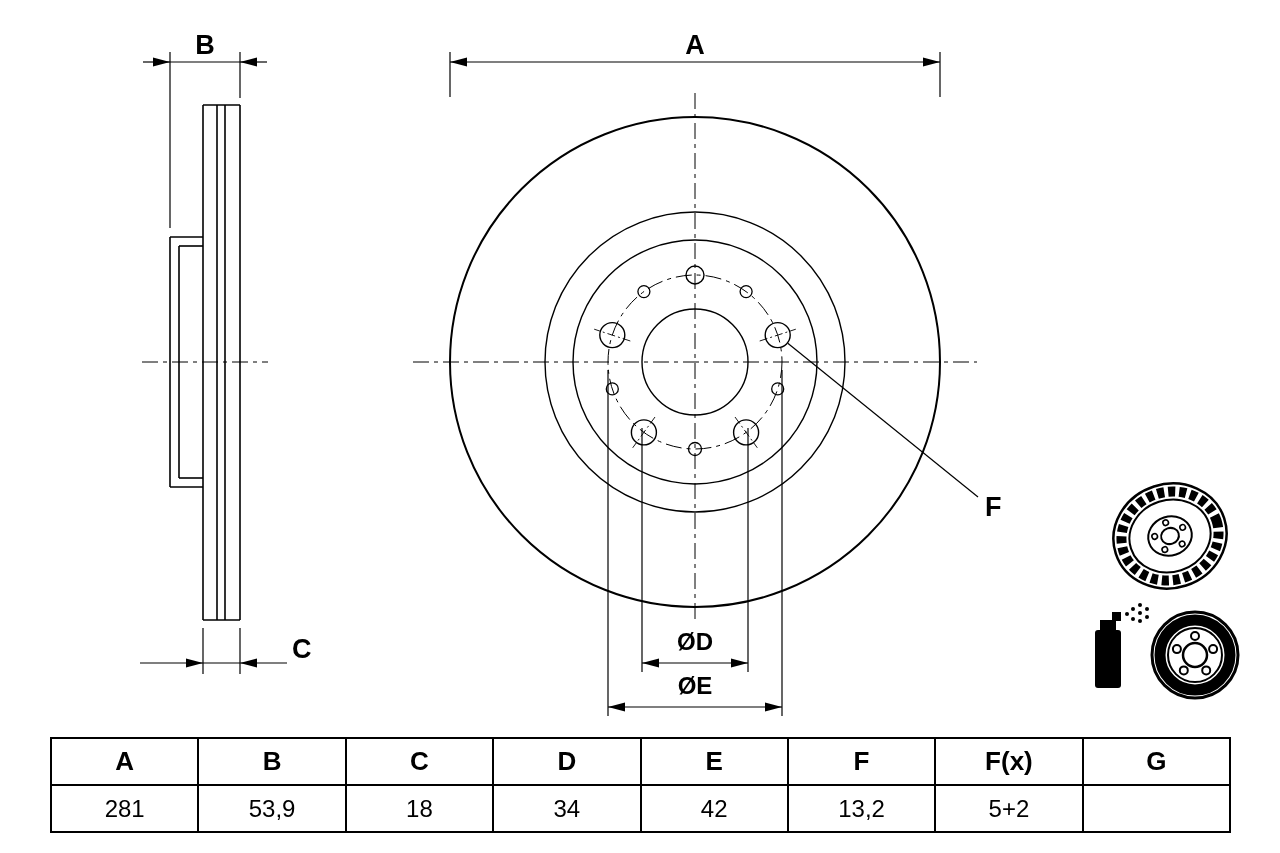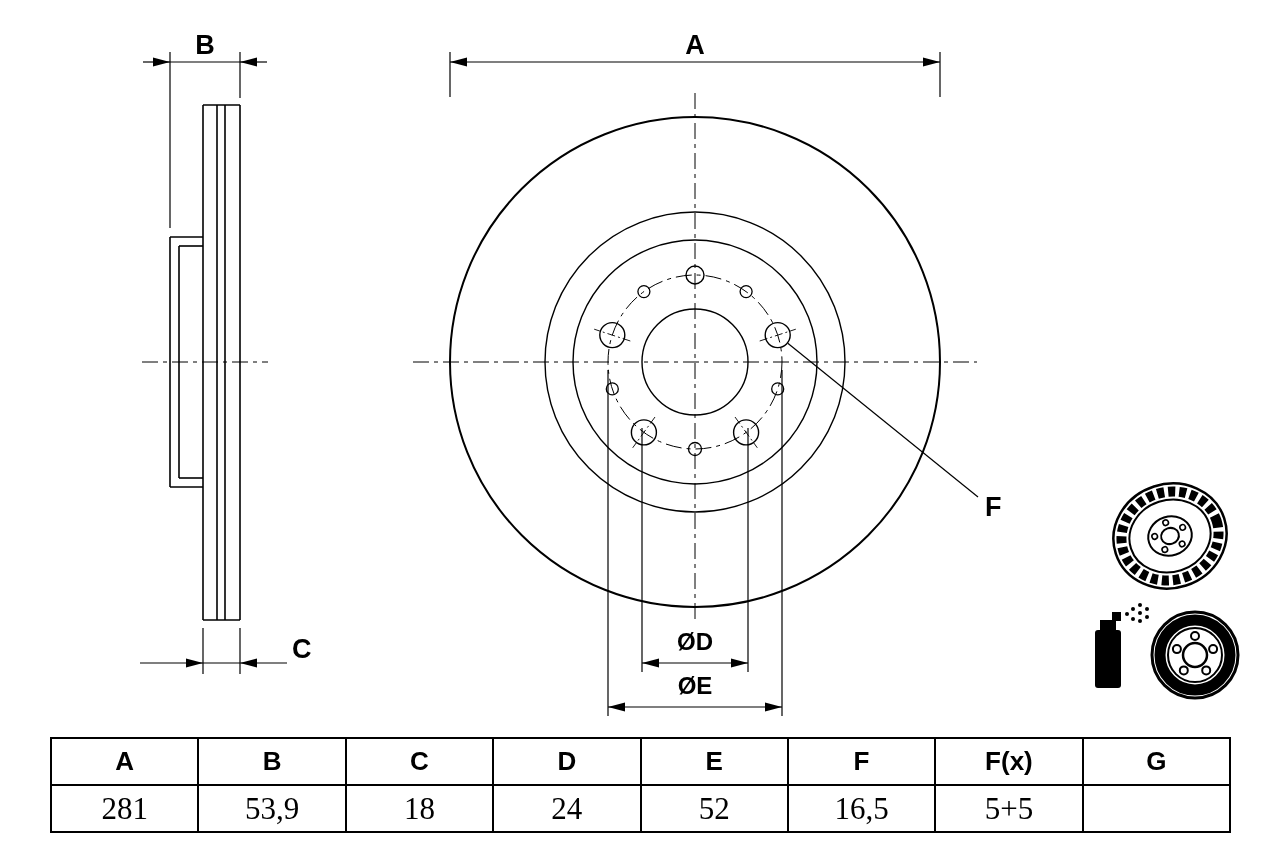--- a/index.html
+++ b/index.html
@@ -31,21 +31,21 @@
   .spec-table th, .spec-table td {
     border: 2px solid #000000;
     text-align: center;
     vertical-align: middle;
     height: 43px;
     color: #000000;
     overflow: hidden;
     white-space: nowrap;
   }
   .spec-table th { font-size: 26px; font-weight: 700; }
-  .spec-table td { font-size: 31px; font-weight: 400; font-family: Liberation Serif, serif; }
+  .spec-table td { font-size: 24px; font-weight: 400; }
 </style>
 </head>
 <body>
 
 <svg width="1280" height="732" viewBox="0 0 1280 732" xmlns="http://www.w3.org/2000/svg">
 
   <g stroke="#000" stroke-width="1.6" fill="none">
 
     <line x1="203" y1="105" x2="203" y2="620"></line>
     <line x1="217" y1="105" x2="217" y2="620"></line>
@@ -205,20 +205,20 @@
     <th>D</th>
     <th>E</th>
     <th>F</th>
     <th>F(x)</th>
     <th>G</th>
   </tr>
   <tr>
     <td>281</td>
     <td>53,9</td>
     <td>18</td>
-    <td>24</td>
-    <td>52</td>
-    <td>16,5</td>
-    <td>5+5</td>
+    <td>34</td>
+    <td>42</td>
+    <td>13,2</td>
+    <td>5+2</td>
     <td></td>
   </tr>
 </tbody>
   </table>
 
 </body></html>

